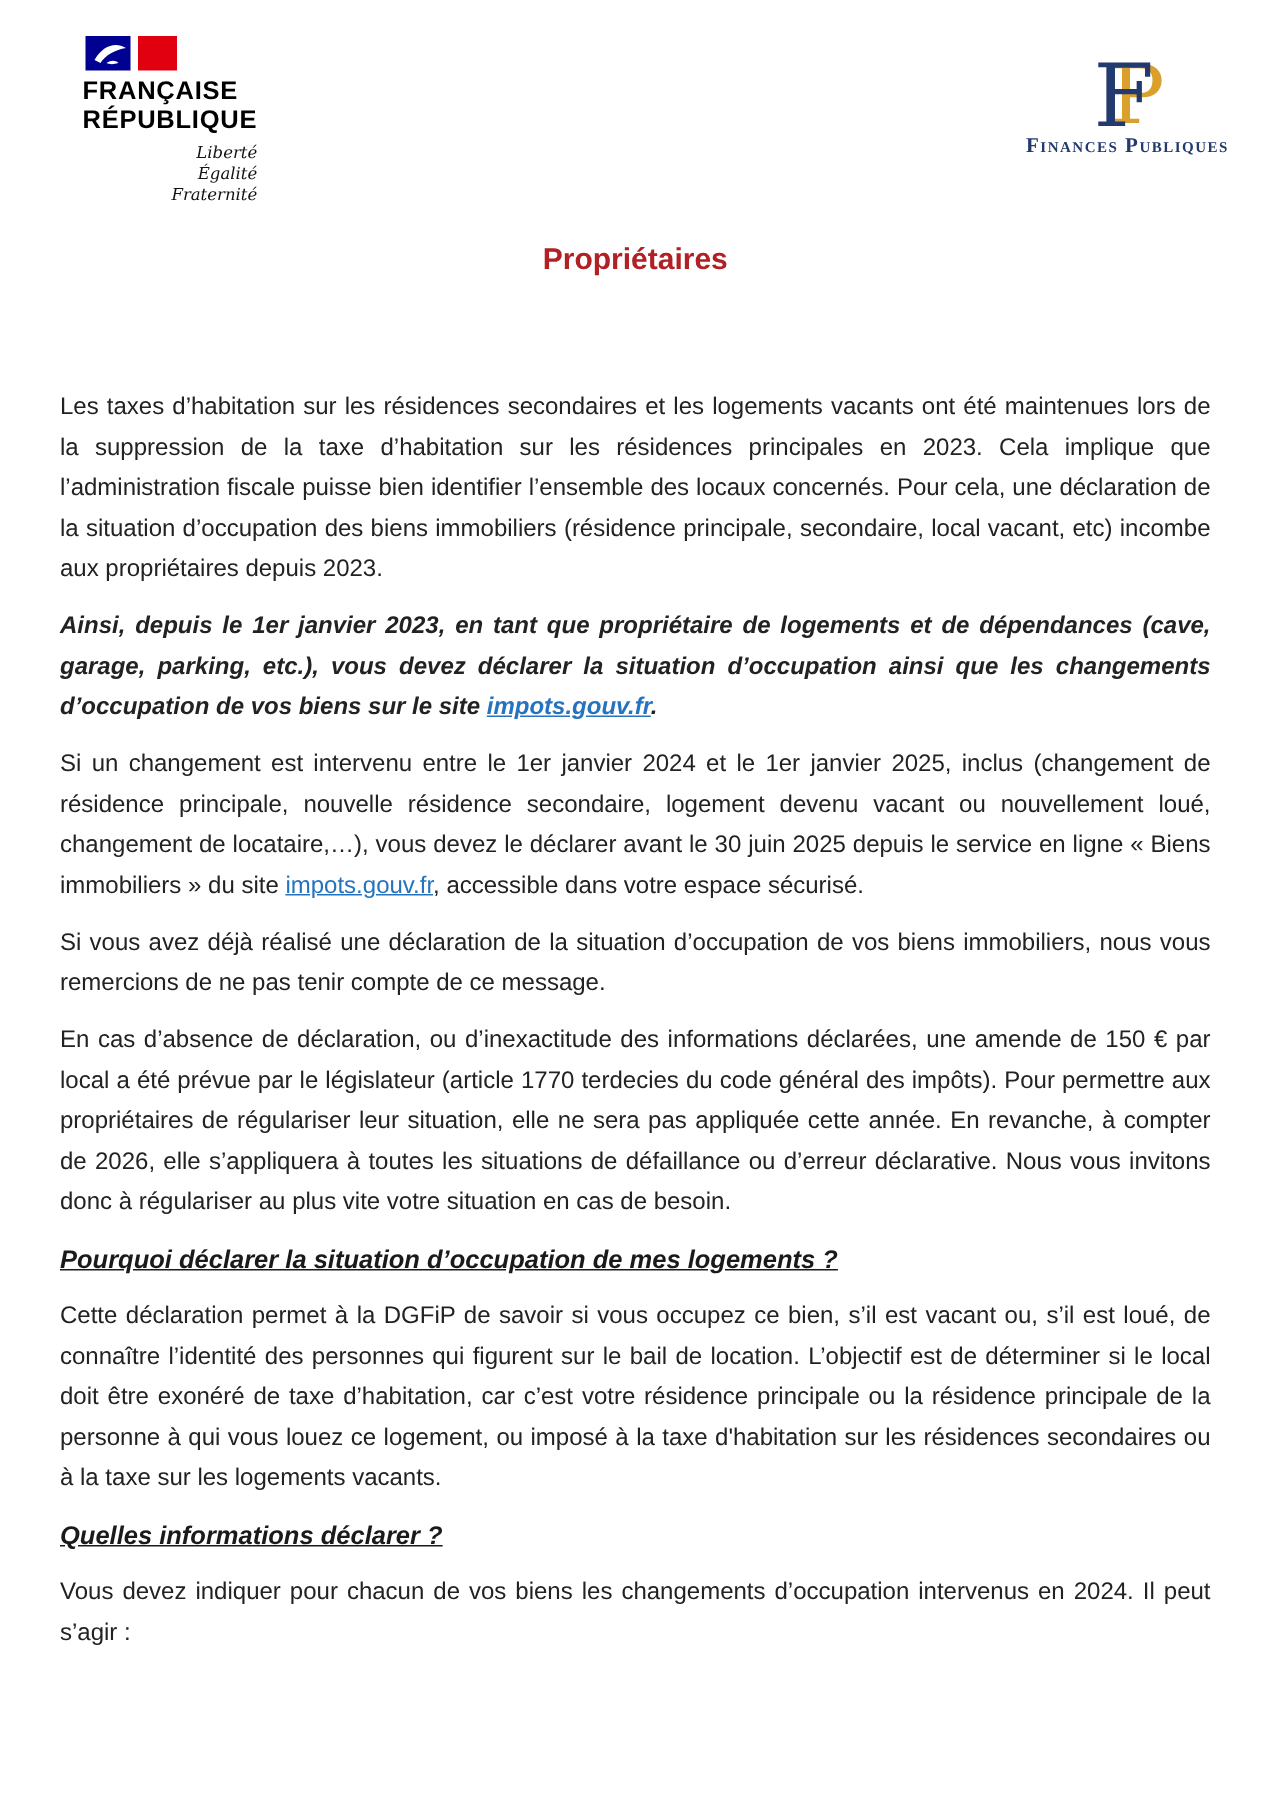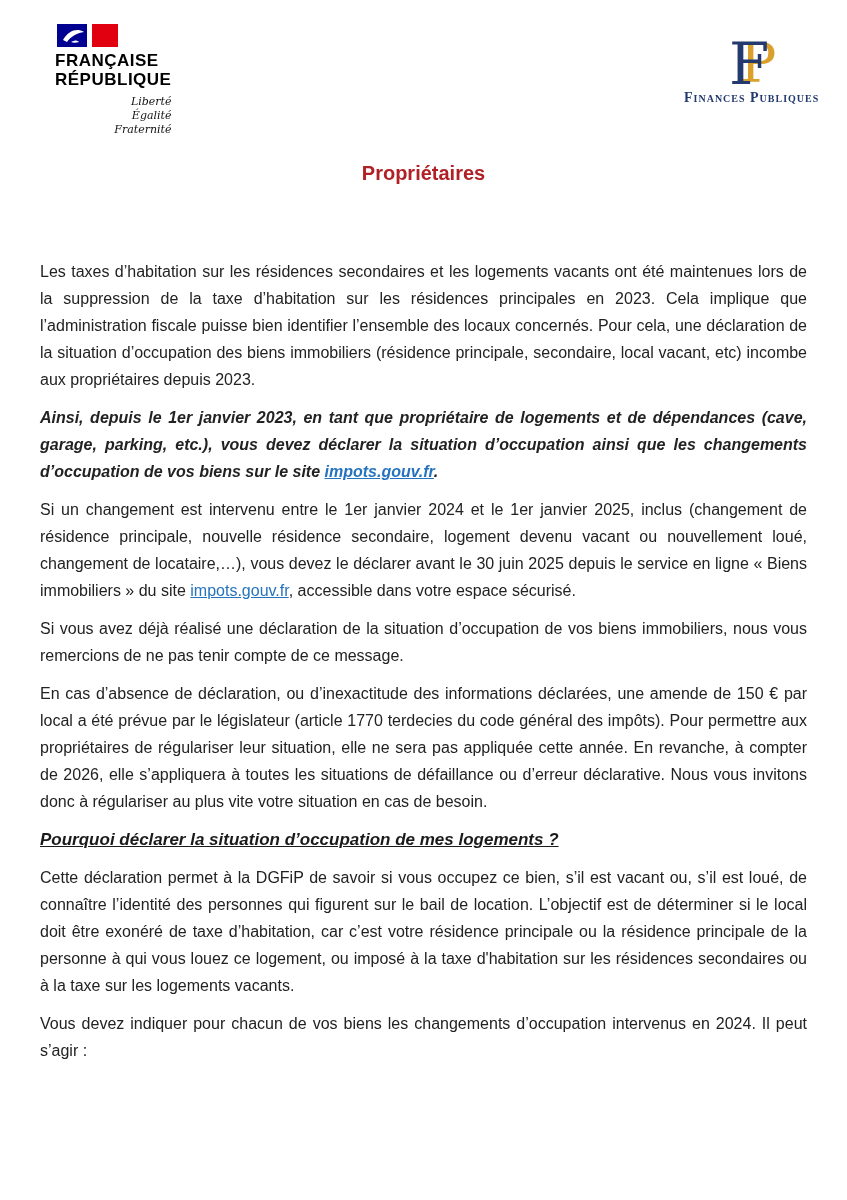--- a/index.html
+++ b/index.html
@@ -114,17 +114,18 @@
 
     <p>Si vous avez déjà réalisé une déclaration de la situation d’occupation de vos biens immobiliers, nous vous remercions de ne pas tenir compte de ce message.</p>
 
 
     <p>En cas d’absence de déclaration, ou d’inexactitude des informations déclarées, une amende de 150 € par local a été prévue par le législateur (article 1770 terdecies du code général des impôts). Pour permettre aux propriétaires de régulariser leur situation, elle ne sera pas appliquée cette année. En revanche, à compter de 2026, elle s’appliquera à toutes les situations de défaillance ou d’erreur déclarative. Nous vous invitons donc à régulariser au plus vite votre situation en cas de besoin.</p>
 
     <h3><span class="u">Pourquoi déclarer la situation d’occupation de mes logements ?</span></h3>
 
     <p>Cette déclaration permet à la DGFiP de savoir si vous occupez ce bien, s’il est vacant ou, s’il est loué, de connaître l’identité des personnes qui figurent sur le bail de location. L’objectif est de déterminer si le local doit être exonéré de taxe d’habitation, car c’est votre résidence principale ou la résidence principale de la personne à qui vous louez ce logement, ou imposé à la taxe d'habitation sur les résidences secondaires ou à la taxe sur les logements vacants.</p>
 
+    <h3><span class="u">Quelles informations déclarer ?</span></h3>
 
     <p>Vous devez indiquer pour chacun de vos biens les changements d’occupation intervenus en 2024. Il peut s’agir :</p>
 
   </div>
 </div>
 
 </body></html>

